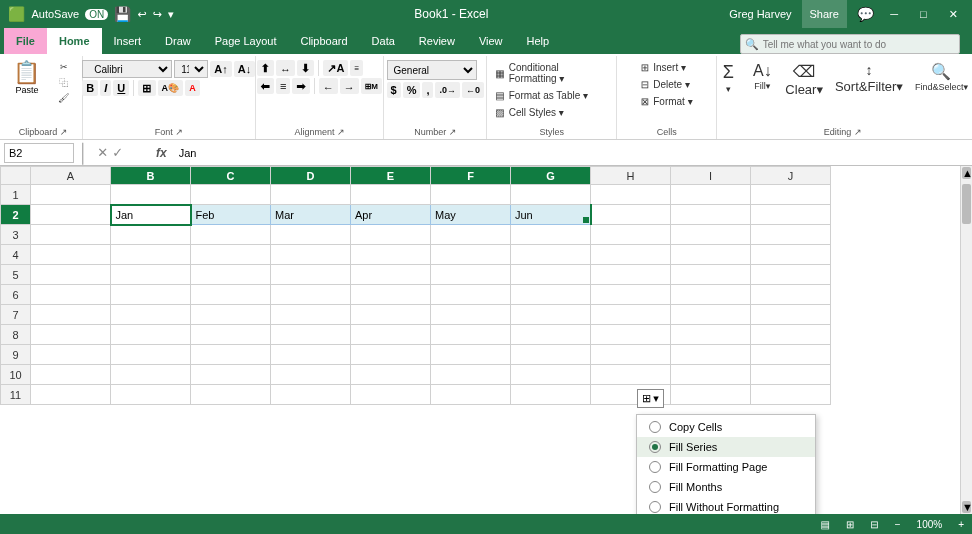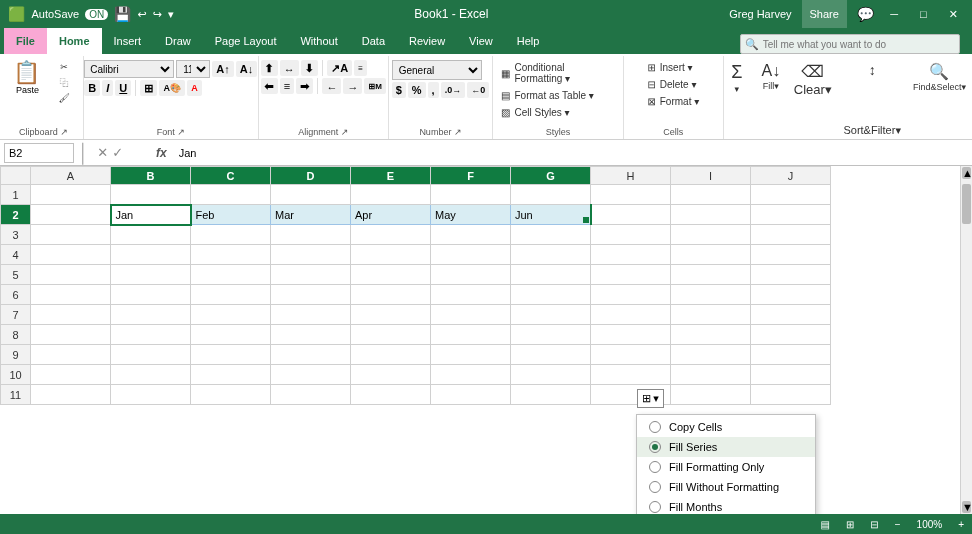--- a/index.html
+++ b/index.html
@@ -199,21 +199,21 @@
       justify-content: space-between;
     }
 
     .ribbon-large-btn {
       display: flex; flex-direction: column; align-items: center;
       padding: 2px 6px; cursor: pointer; font-size: 9px; gap: 1px;
       border-radius: 2px;
     }
     .ribbon-large-icon { font-size: 22px; line-height: 1; }
     .font-row { display: flex; align-items: center; gap: 2px; }
-    .font-select { font-size: 10px; height: 18px; border: 1px solid #bbb; padding: 0 1px; width: 90px; }
+    .font-select { font-size: 10px; height: 18px; border: 1px solid #bbb; padding: 0 7px; width: 90px; }
     .font-size-select { font-size: 10px; height: 18px; border: 1px solid #bbb; padding: 0 2px; width: 34px; }
     .small-btn { font-size: 11px; font-weight: bold; padding: 0 3px; height: 16px; border: 1px solid transparent; cursor: pointer; border-radius: 2px; }
 
     .number-select { font-size: 10px; height: 20px; border: 1px solid #bbb; padding: 0 2px; width: 90px; }
 
     .search-box { display: flex; align-items: center; border: 1px solid #bbb; border-radius: 2px; padding: 0 4px; height: 20px; gap: 4px; flex: 1; }
     .search-input { border: none; outline: none; font-size: 10px; width: 100%; }
   </style>
 </head>
 <body>
@@ -240,21 +240,21 @@
       <span style="cursor:pointer;padding:0 6px;">✕</span>
     </div>
   </div>
 
   <div class="ribbon-tabs">
     <button class="ribbon-tab active">File</button>
     <button class="ribbon-tab" style="background:#fff;color:#217346;font-weight:600;">Home</button>
     <button class="ribbon-tab">Insert</button>
     <button class="ribbon-tab">Draw</button>
     <button class="ribbon-tab">Page Layout</button>
-    <button class="ribbon-tab">Without</button>
+    <button class="ribbon-tab">Clipboard</button>
     <button class="ribbon-tab">Data</button>
     <button class="ribbon-tab">Review</button>
     <button class="ribbon-tab">View</button>
     <button class="ribbon-tab">Help</button>
     <div style="flex:1; display:flex; align-items:center; justify-content:flex-end; padding-right:8px;">
       <div class="search-box" style="background:rgba(255,255,255,0.9); max-width:220px;">
         <span>🔍</span>
         <input class="search-input" placeholder="Tell me what you want to do" style="background: transparent;">
       </div>
     </div>
@@ -392,21 +392,21 @@
         <div class="ribbon-btn">
           <span style="font-size:16px;">A↓</span>
           <span style="font-size:9px;">Fill▾</span>
         </div>
         <div class="ribbon-btn">
           <span style="font-size:16px;">⌫</span>
           <span style="font-size:13px;">Clear▾</span>
         </div>
         <div class="ribbon-btn">
           <span style="font-size:14px;">↕</span>
-          <span style="font-size:11px;margin-top:45px;">Sort&amp;Filter▾</span>
+          <span style="font-size:13px;">Sort&amp;Filter▾</span>
         </div>
         <div class="ribbon-btn">
           <span style="font-size:16px;">🔍</span>
           <span style="font-size:9px;">Find&amp;Select▾</span>
         </div>
       </div>
       <div class="ribbon-group-label">Editing ↗</div>
     </div>
   </div>
 
@@ -604,29 +604,29 @@
         <div class="context-menu-item">
           <span class="radio"></span>
           <span>Copy Cells</span>
         </div>
         <div class="context-menu-item" style="background:#e8f0e8;">
           <span class="radio checked"></span>
           <span>Fill Series</span>
         </div>
         <div class="context-menu-item">
           <span class="radio"></span>
-          <span>Fill Formatting Only</span>
+          <span>Fill Formatting Page</span>
+        </div>
+        <div class="context-menu-item">
+          <span class="radio"></span>
+          <span>Fill Months</span>
         </div>
         <div class="context-menu-item">
           <span class="radio"></span>
           <span>Fill Without Formatting</span>
-        </div>
-        <div class="context-menu-item">
-          <span class="radio"></span>
-          <span>Fill Months</span>
         </div>
       </div>
 
       <div style="position:absolute; top:258px; left:700px; pointer-events:none;">
         <svg width="16" height="20" viewBox="0 0 16 20">
           <polygon points="0,0 0,16 4,12 7,19 9,18 6,11 12,11" fill="#333" stroke="#fff" stroke-width="1"></polygon>
         </svg>
       </div>
 
     </div>

